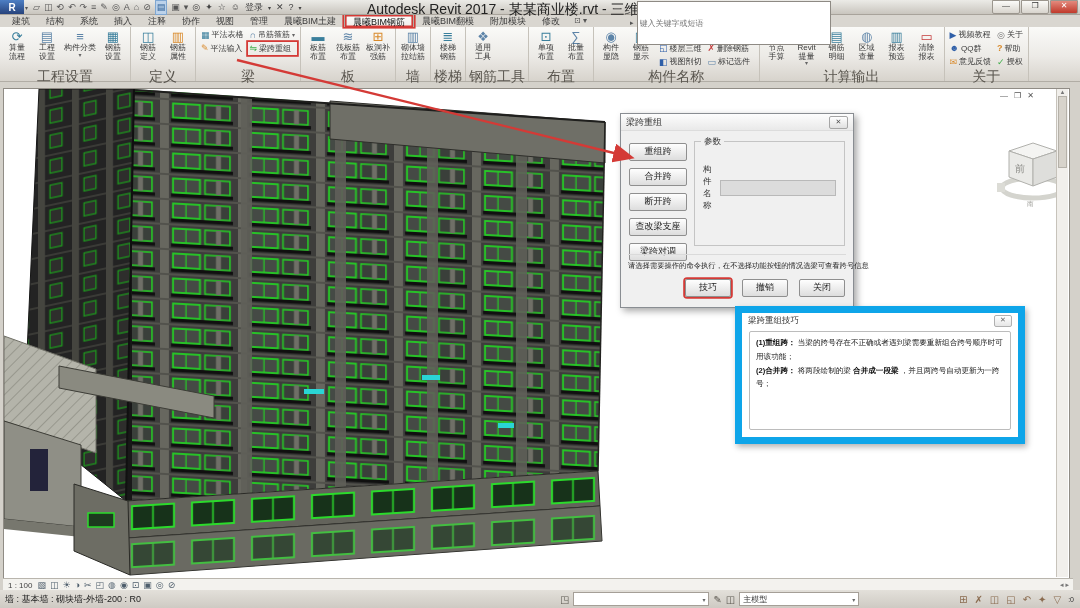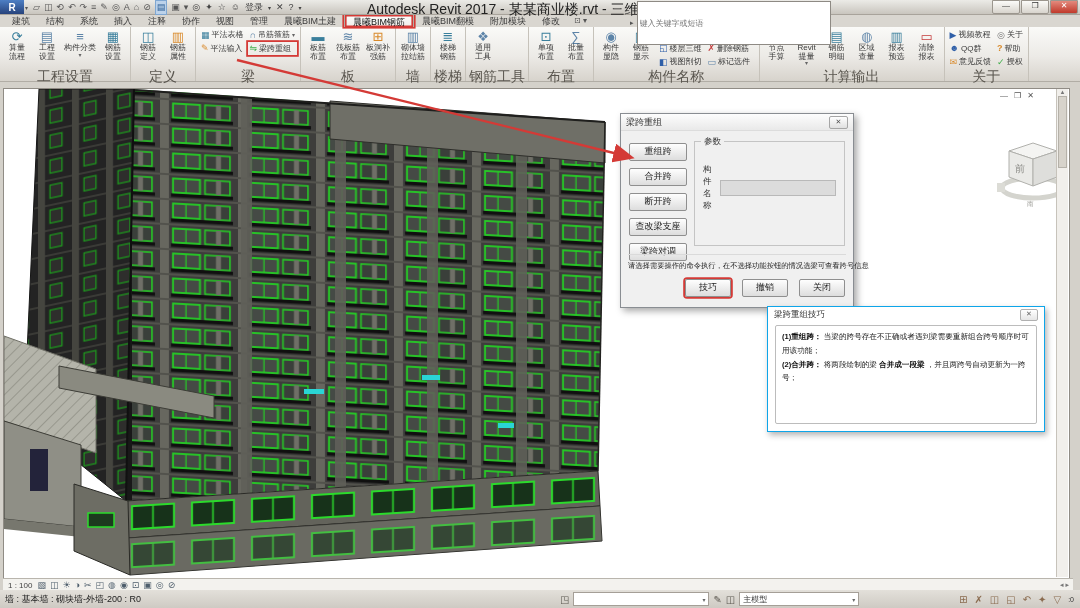--- a/index.html
+++ b/index.html
@@ -92,22 +92,22 @@
   .dlg-params{position:absolute;left:73px;top:27px;right:8px;height:103px;border:1px solid #c4c4c4}
   .dlg-params-legend{position:absolute;top:-6px;left:6px;background:#f0f0f0;padding:0 3px;font-size:8.5px;color:#333}
   .fieldrow{position:absolute;left:8px;right:8px;display:flex;align-items:center;gap:5px;font-size:8.5px;color:#333}
   .fieldrow input{height:12px;border:1px solid #b9b9b9;background:#dcdcdc;flex:1;font-size:8px}
   .cbx{width:8px;height:8px;border:1px solid #8a8a8a;background:#fff;display:inline-block}
   .dlg-status{position:absolute;left:7px;right:7px;top:140px;font-size:7.3px;color:#222;
     border-top:1px solid #dadada;padding-top:6px;white-space:nowrap}
   .dlg-footer{position:absolute;right:8px;bottom:10px;display:flex;gap:11px}
   .dlg-footer .dlg-btn{width:44px}
   
-  .tips{position:absolute;left:767px;top:306px;width:276px;height:124px;background:#fff;
-    border:1px solid #0ea5e9;box-shadow:2px 3px 6px rgba(0,0,0,.3);z-index:45}
+  .tips{position:absolute;left:735px;top:306px;width:276px;height:124px;background:#fff;
+    border:7px solid #0ea5e9;box-shadow:2px 3px 6px rgba(0,0,0,.3);z-index:45}
   .tips-title{height:16px;display:flex;align-items:center;padding:0 6px;font-size:8.5px;color:#333}
   .tips-close{margin-left:auto;width:16px;height:10px;border:1px solid #b0b0b0;border-radius:2px;
     font-size:7px;line-height:8px;text-align:center;color:#666;background:linear-gradient(#fff,#e6e6e6)}
   .tips-body{position:absolute;left:7px;top:18px;right:7px;bottom:7px;border:1px solid #bcbcbc;
     border-radius:2px;padding:4px 6px;font-size:7.6px;line-height:13.8px;color:#222;overflow:hidden}
   .tips-body .indent{padding-left:9px}
   .tips-body b{font-weight:bold;color:#111}
   
   .anno{position:absolute;left:0;top:0;width:1080px;height:608px;pointer-events:none;z-index:60}
 </style>

